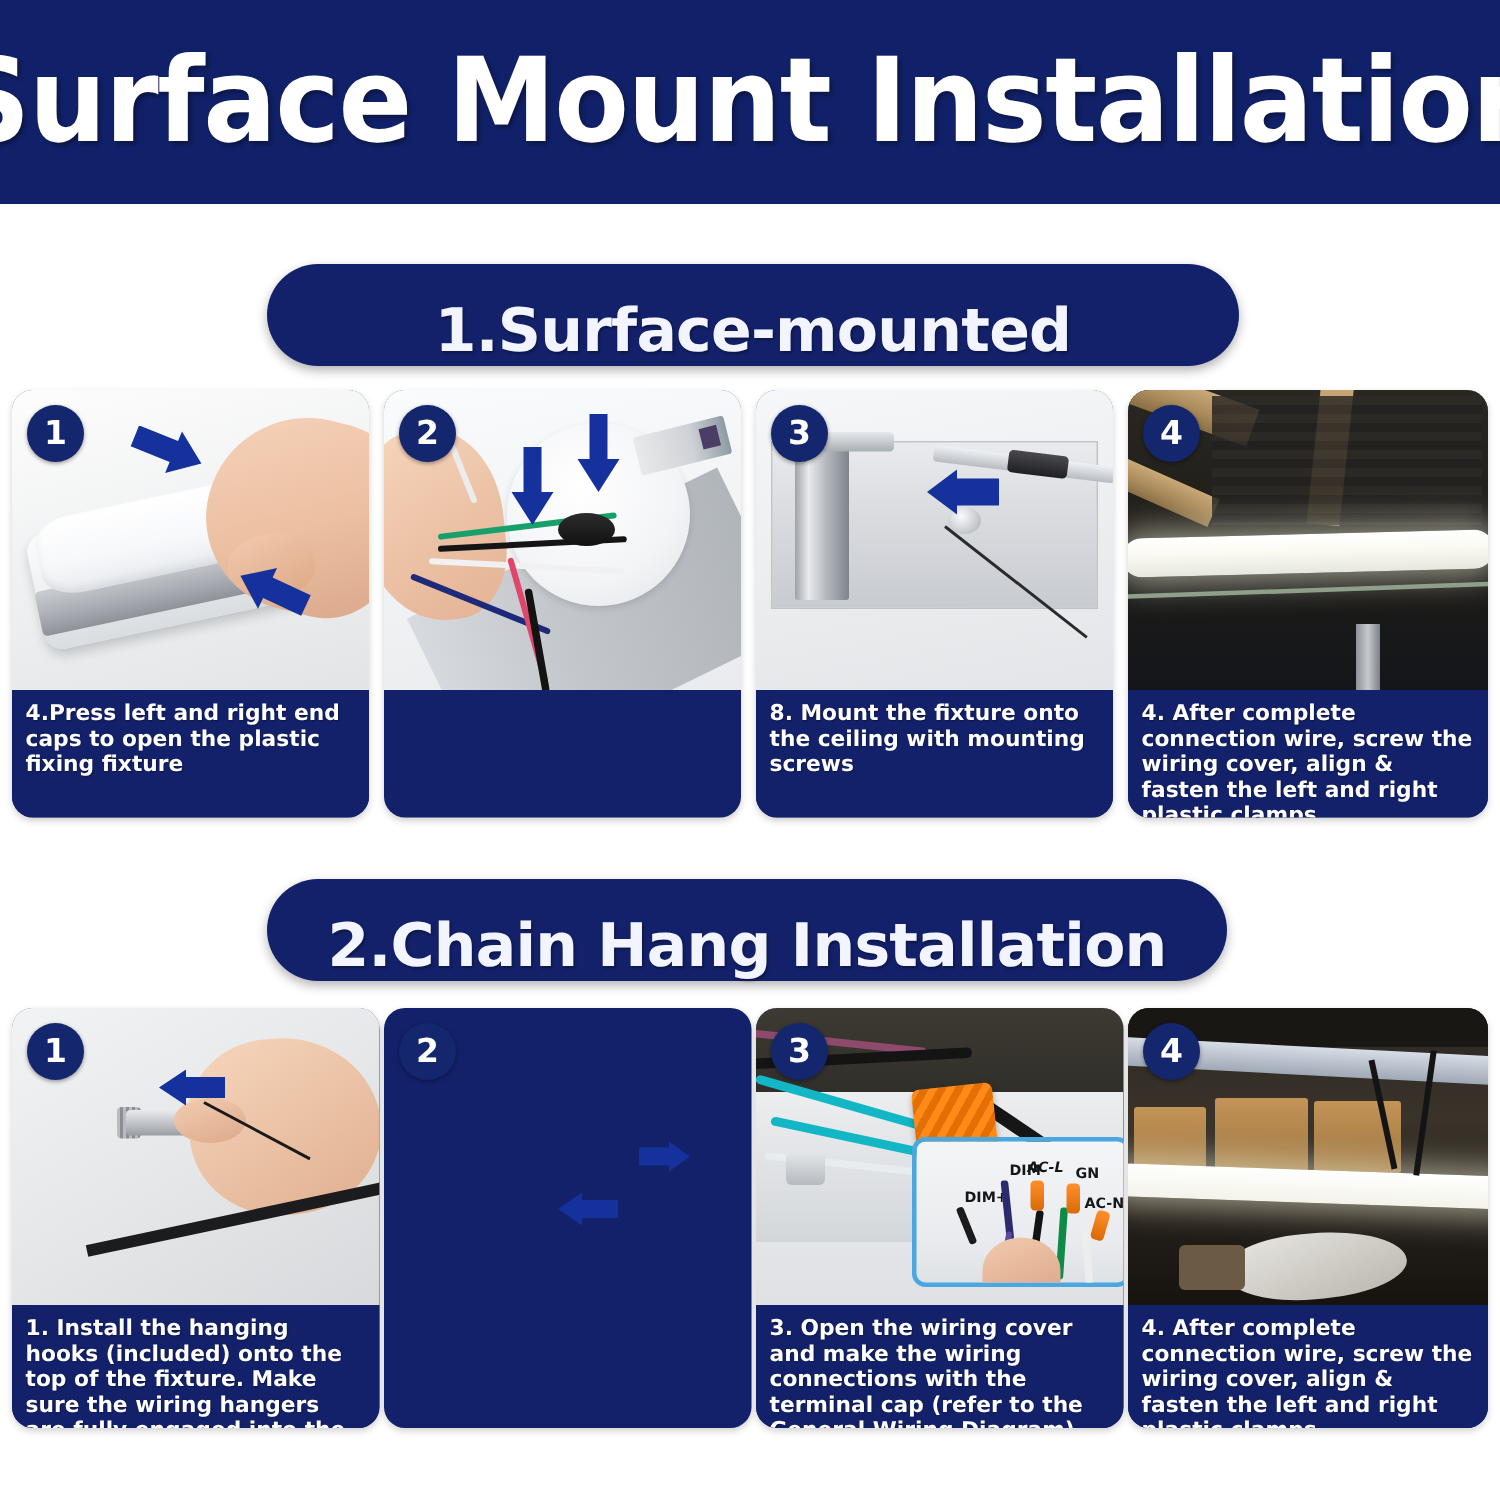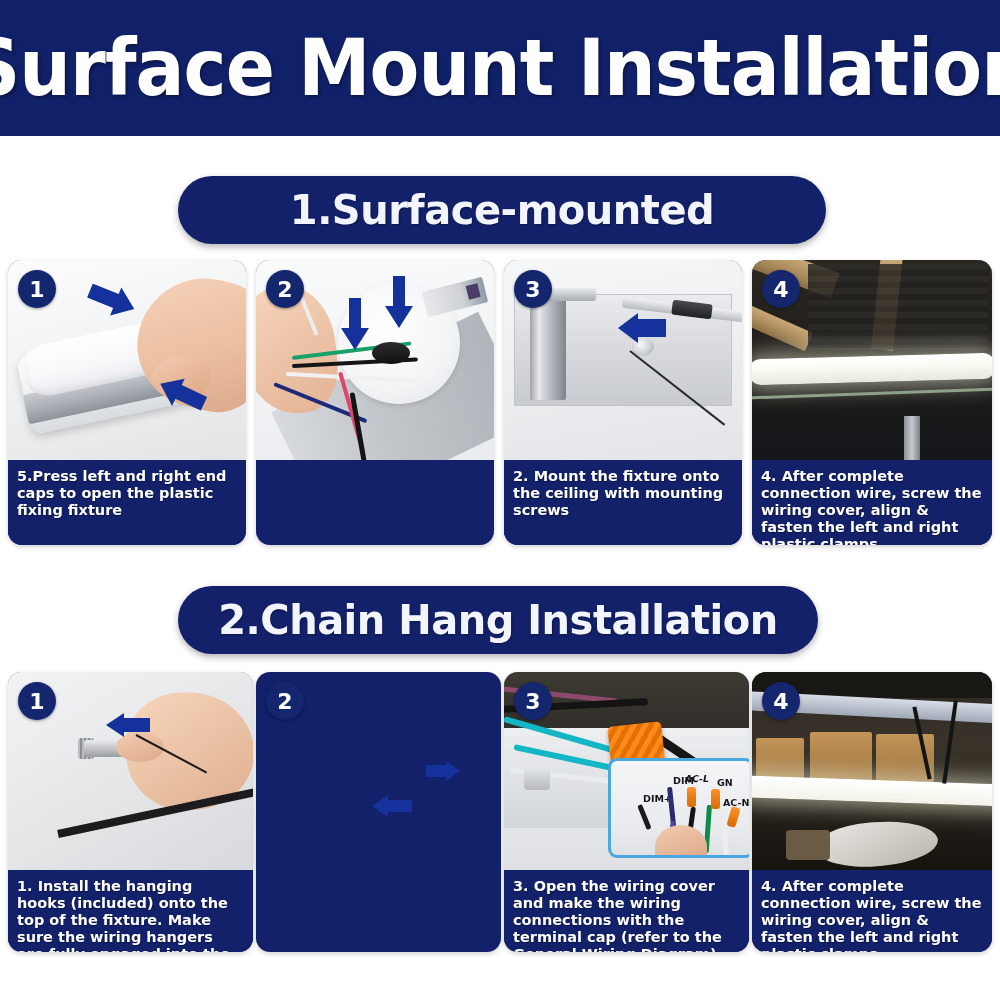--- a/index.html
+++ b/index.html
@@ -26,21 +26,21 @@
     text-shadow:2px 2px 3px rgba(0,0,0,0.35);
     white-space:nowrap;
     font-family:"DejaVu Sans", sans-serif;
   }
 
   
   .section-pill {
     position:absolute;
     background:#13216b;
     border-radius:40px;
-    display:flex; align-items:center; justify-content:center;
+    display:flex; align-items:flex-end; justify-content:center;
     box-shadow:0 3px 7px rgba(0,0,0,0.30);
   }
   .section-pill .pill-text {
     color:#f2f5ff;
     font-weight:bold;
     font-size:40px;
     letter-spacing:-0.5px;
     white-space:nowrap;
     font-family:"DejaVu Sans", sans-serif;
     text-shadow:1px 1px 2px rgba(0,0,0,0.35);
@@ -369,21 +369,21 @@
   <div class="arrow" style="left:78px; top:24px;">
     <svg width="52" height="36" viewBox="0 0 52 36">
         <path d="M2 8 L30 8 L30 1 L50 16 L30 31 L30 23 L2 23 Z" fill="#14319c" transform="rotate(22 26 16)"></path>
       </svg>
   </div>
   <div class="arrow" style="left:148px; top:118px;">
     <svg width="52" height="36" viewBox="0 0 52 36">
         <path d="M50 8 L22 8 L22 1 L2 16 L22 31 L22 23 L50 23 Z" fill="#14319c" transform="rotate(25 26 16)"></path>
       </svg>
   </div>
-  <div class="caption" style="height:85px;">5.Press left and right end caps to open the plastic fixing fixture</div>
+  <div class="caption" style="height:85px;">4.Press left and right end caps to open the plastic fixing fixture</div>
 </div>
 
 <div class="card" style="left:256px; top:260px; width:238px; height:285px;">
   <div class="photo" style="height:200px;">
     <div class="scene">
       <div class="p2-bg"></div>
       <div class="p2-strip"></div>
       <div class="p2-plate"></div>
       <div class="p2-label"></div>
       <div class="p2-hand"></div>
@@ -422,21 +422,21 @@
       <div class="p3-screw"></div>
       <div class="p3-cable"></div>
     </div>
   </div>
   <div class="badge" style="left:10px; top:10px;">3</div>
   <div class="arrow" style="left:112px; top:52px;">
     <svg width="52" height="32" viewBox="0 0 52 32">
         <path d="M50 7 L22 7 L22 1 L2 16 L22 31 L22 25 L50 25 Z" fill="#14319c"></path>
       </svg>
   </div>
-  <div class="caption" style="height:85px;">2. Mount the fixture onto the ceiling with mounting screws</div>
+  <div class="caption" style="height:85px;">8. Mount the fixture onto the ceiling with mounting screws</div>
 </div>
 
 <div class="card" style="left:752px; top:260px; width:240px; height:285px;">
   <div class="photo" style="height:200px;">
     <div class="scene">
       <div class="p4-bg"></div>
       <div class="joist" style="left:-10px; top:-4px; width:96px; height:26px; transform:rotate(20deg);"></div>
       <div class="joist" style="left:124px; top:-6px; width:22px; height:96px; transform:rotate(6deg);"></div>
       <div class="joist" style="left:-10px; top:58px; width:70px; height:20px; transform:rotate(24deg);"></div>
       <div style="position:absolute; left:56px; top:4px; width:180px; height:86px; background:repeating-linear-gradient(180deg,#2c2a26 0 6px,#232120 6px 12px); opacity:.85;"></div>

